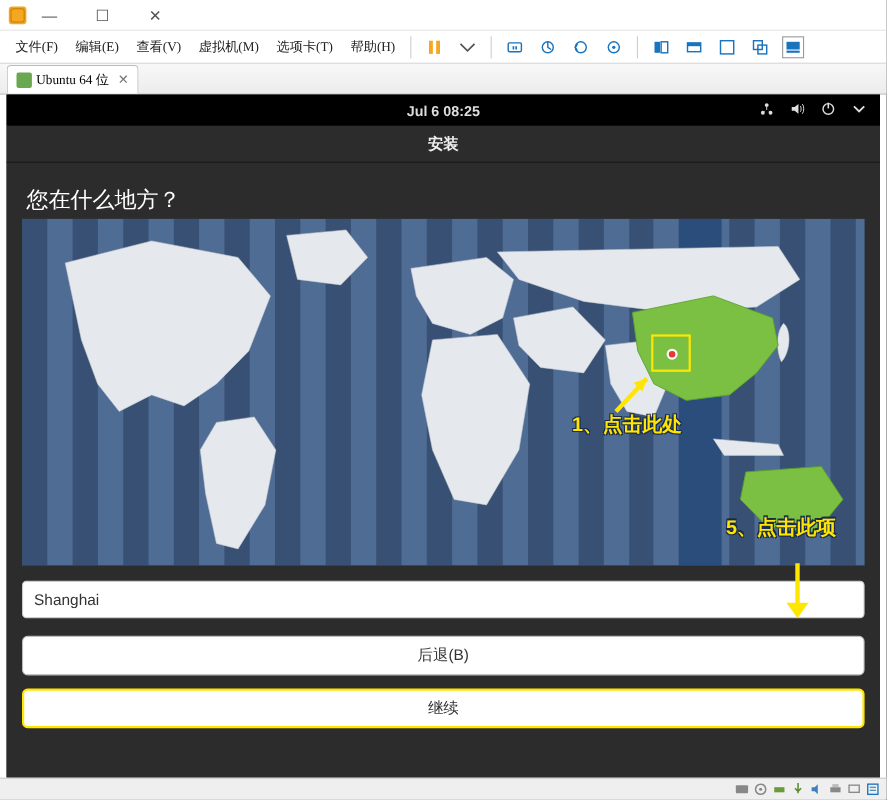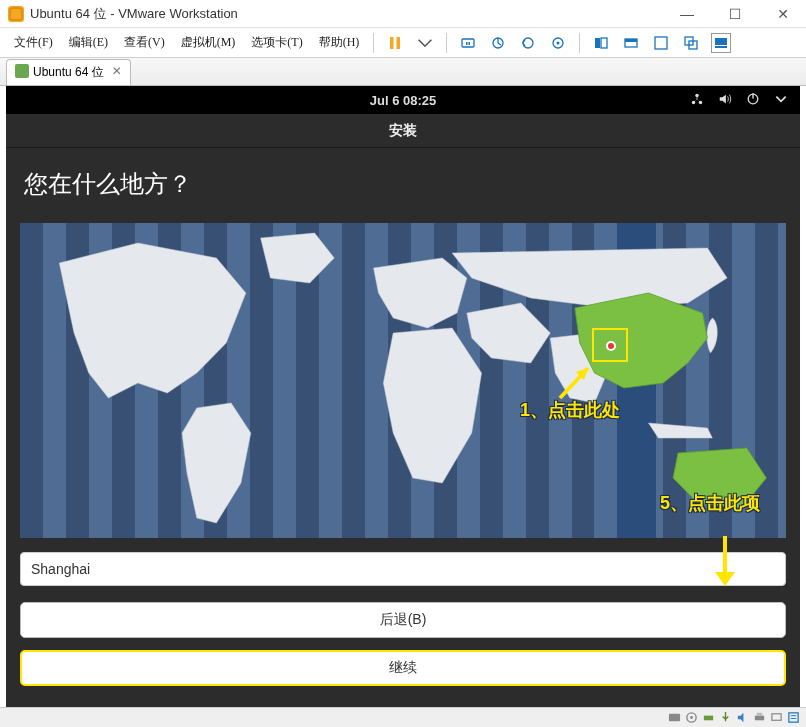--- a/index.html
+++ b/index.html
@@ -15,36 +15,36 @@
   
   .menubar { height: 30px; background: #fff; display: flex; align-items: center; padding: 0 8px; gap: 4px; border-bottom: 1px solid #d0d0d0; }
   .menu-item { padding: 3px 6px; color: #222; font-size: 12px; font-family: Liberation Serif, serif; }
   .menu-sep { width: 1px; height: 20px; background: #ccc; margin: 0 4px; }
   .tool-icon { width: 20px; height: 20px; display:flex; align-items:center; justify-content:center; margin: 0 3px; color:#1a73bd; }
   .tool-icon svg { width:16px; height:16px; }
   .tool-icon.boxed { border:1px solid #999; padding:1px; }
   
   
   .tabbar { height: 28px; background: linear-gradient(#f8f8f8,#ececec); border-bottom: 1px solid #bbb; display:flex; align-items:flex-end; padding: 0 6px;}
-  .tab { background:#fff; border:1px solid #bbb; border-bottom:none; border-radius:4px 4px 0 0; padding:4px 8px; display:flex; align-items:flex-start; gap:4px; font-size:12px; }
+  .tab { background:#fff; border:1px solid #bbb; border-bottom:none; border-radius:4px 4px 0 0; padding:4px 8px; display:flex; align-items:center; gap:4px; font-size:12px;font-family:Liberation Serif, serif; }
   .tab .tab-icon { width:14px; height:14px; background:#6aa84f; border-radius:2px; }
   .tab .close { color:#777; font-size:12px; margin-left:4px; }
   
   
   .vm-area { position:absolute; top:86px; left:6px; right:6px; bottom:20px; background:#000; }
   
   
   .ubuntu-topbar { height:28px; background:#000; color:#ddd; display:flex; align-items:center; justify-content:center; position:relative; font-size:13px; font-weight:bold; }
   .topbar-right { position:absolute; right:12px; display:flex; gap:14px; align-items:center; }
   .topbar-right svg { width:14px; height:14px; fill:#ddd; }
   
   
   .installer-header { height:34px; background:#2c2c2c; color:#eee; display:flex; align-items:center; justify-content:center; font-size:14px; font-weight:bold; border-bottom:1px solid #1a1a1a;}
   .installer-body { background:#2c2c2c; color:#fff; padding: 20px 14px 10px 14px; }
-  .question { font-size:24px; font-weight:400; margin-bottom:23px; margin-left:4px; }
+  .question { font-size:20px; font-weight:400; margin-bottom:4px; margin-left:4px; }
   
   
   .map-wrap { position:relative; width:100%; height:315px; background:#4f6c95; overflow:hidden; margin-bottom:14px;padding-left:16px; }
   .map-wrap svg.worldmap { position:absolute; top:0; left:0; width:100%; height:100%; }
   .tz-band { position:absolute; top:0; bottom:0; background:rgba(15,30,55,0.35); }
   .tz-sel  { position:absolute; top:0; bottom:0; background:rgba(0,40,90,0.45); }
   .marker-box { position:absolute; border:2px solid #ffe600; width:36px; height:34px; }
   .marker-dot { position:absolute; width:10px; height:10px; background:#e53935; border:2px solid #fff; border-radius:50%; }
   .annot { position:absolute; color:#ffe600; font-weight:bold; font-size:18px; text-shadow: -1px -1px 0 #1a2b4a, 1px -1px 0 #1a2b4a, -1px 1px 0 #1a2b4a, 1px 1px 0 #1a2b4a; }
   .arrow1 { position:absolute; }
@@ -66,21 +66,20 @@
 </style>
 </head>
 <body>
 
 <div class="titlebar">
   <span class="app-icon">
     <svg viewBox="0 0 16 16">
         <rect x="2" y="2" width="12" height="12" rx="2" fill="#f5a623" stroke="#c77f00"></rect>
       </svg>
   </span>
-  <span class="title">Ubuntu 64 位 - VMware Workstation</span>
   <div class="win-btns">
     <span class="win-btn">—</span>
     <span class="win-btn">☐</span>
     <span class="win-btn">✕</span>
   </div>
 </div>
 
 <div class="menubar">
   <span class="menu-item">文件(F)</span>
   <span class="menu-item">编辑(E)</span>

